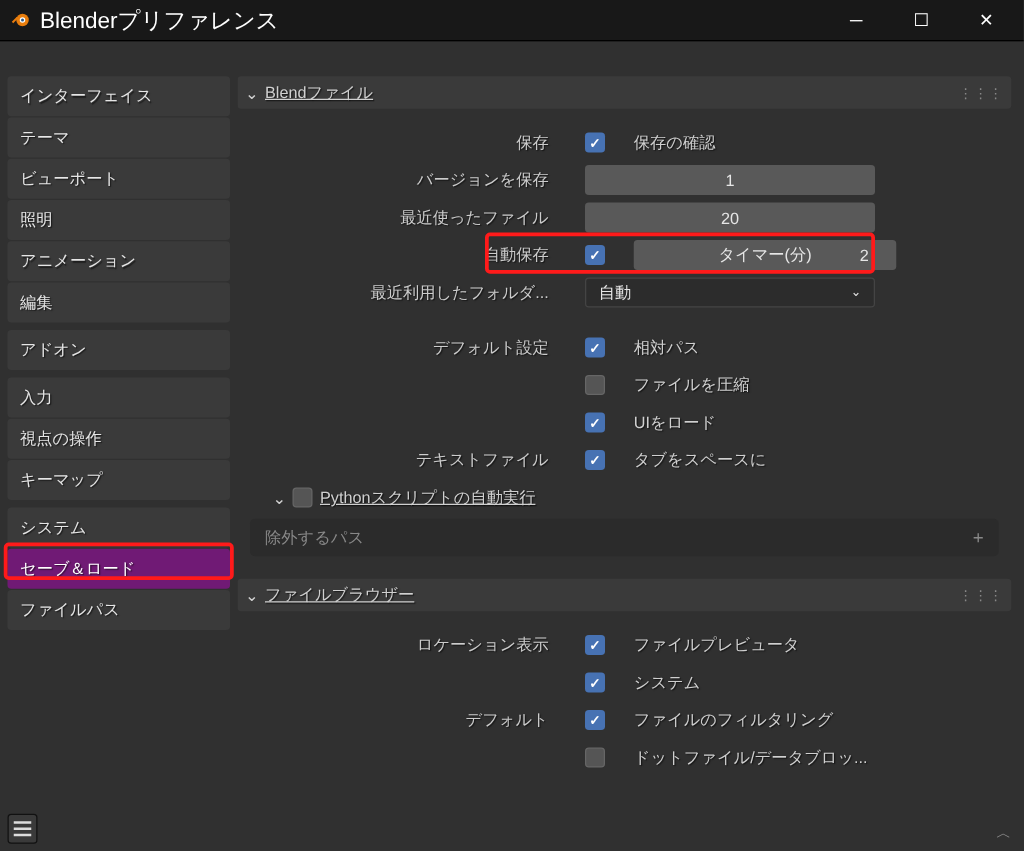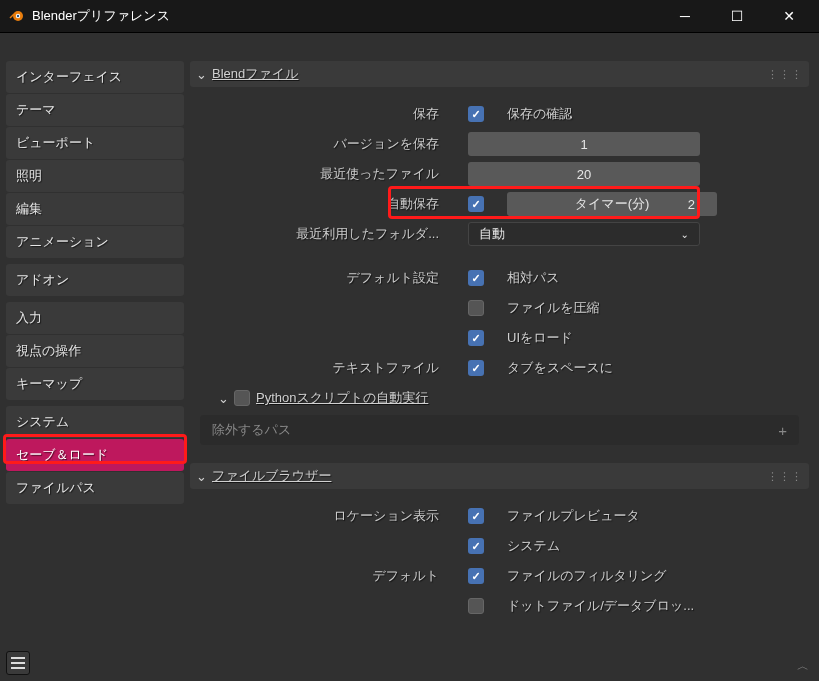--- a/index.html
+++ b/index.html
@@ -1,29 +1,29 @@
 <!DOCTYPE html>
 <html><head>
 <meta charset="utf-8">
 <style>
 * { margin: 0; padding: 0; box-sizing: border-box; font-family: sans-serif; }
 body { background: #303030; color: #d0d0d0; width: 819px; height: 681px; overflow: hidden; }
 
 .title-bar { height: 33px; background: #181818; display: flex; align-items: center; padding: 0 8px; border-bottom: 1px solid #000; }
 .title-bar .logo { width: 16px; height: 16px; margin-right: 8px; }
-.title-bar .title { color: #fff; font-size: 13px; flex: 1; }
+.title-bar .title { color: #fff; font-size: 18px; flex: 1; }
 .title-bar .win-controls { display: flex; gap: 24px; margin-right: 8px; }
 .title-bar .win-btn { width: 28px; height: 28px; display: flex; align-items: center; justify-content: center; color: #fff; font-size: 14px; }
 
 .main { display: flex; height: calc(100% - 33px); margin-top: 22px; }
 
 .sidebar { width: 190px; padding: 6px; display: flex; flex-direction: column; gap: 6px; }
 .nav-group { display: flex; flex-direction: column; gap: 1px; }
 .nav-item { background: #3a3a3a; color: #e6e6e6; padding: 7px 10px; font-size: 13px; border-radius: 3px; cursor: pointer; text-shadow: 1px 1px 1px rgba(0,0,0,0.6); position: relative; }
-.nav-item.active { background: #be185d; color: #fff; }
+.nav-item.active { background: #701a75; color: #fff; }
 .hl-red { border: 3px solid #ff1a1a; border-radius: 4px; position: absolute; }
 
 .content { flex: 1; padding: 6px 10px 6px 0; overflow-y: auto; display: flex; flex-direction: column; gap: 8px; }
 
 .panel-header { display: flex; align-items: center; gap: 6px; padding: 4px 6px; background: #3a3a3a; border-radius: 3px; font-size: 13px; cursor: pointer; position: relative; }
 .panel-header .chev { width: 10px; text-align: center; }
 .panel-header .grip { margin-left: auto; color: #888; letter-spacing: 1px; font-size: 11px; }
 .panel-header.sub { background: transparent; margin-left: 12px; }
 .panel-header .title-txt { text-shadow: 1px 1px 1px rgba(0,0,0,0.6); text-decoration: underline; }
 
@@ -72,22 +72,22 @@
 </div>
 
 <div class="main">
 
   <div class="sidebar">
     <div class="nav-group">
       <div class="nav-item">インターフェイス</div>
       <div class="nav-item">テーマ</div>
       <div class="nav-item">ビューポート</div>
       <div class="nav-item">照明</div>
+      <div class="nav-item">アニメーション</div>
       <div class="nav-item">編集</div>
-      <div class="nav-item">アニメーション</div>
     </div>
     <div class="nav-group">
       <div class="nav-item">アドオン</div>
     </div>
     <div class="nav-group">
       <div class="nav-item">入力</div>
       <div class="nav-item">視点の操作</div>
       <div class="nav-item">キーマップ</div>
     </div>
     <div class="nav-group" style="position:relative;">

